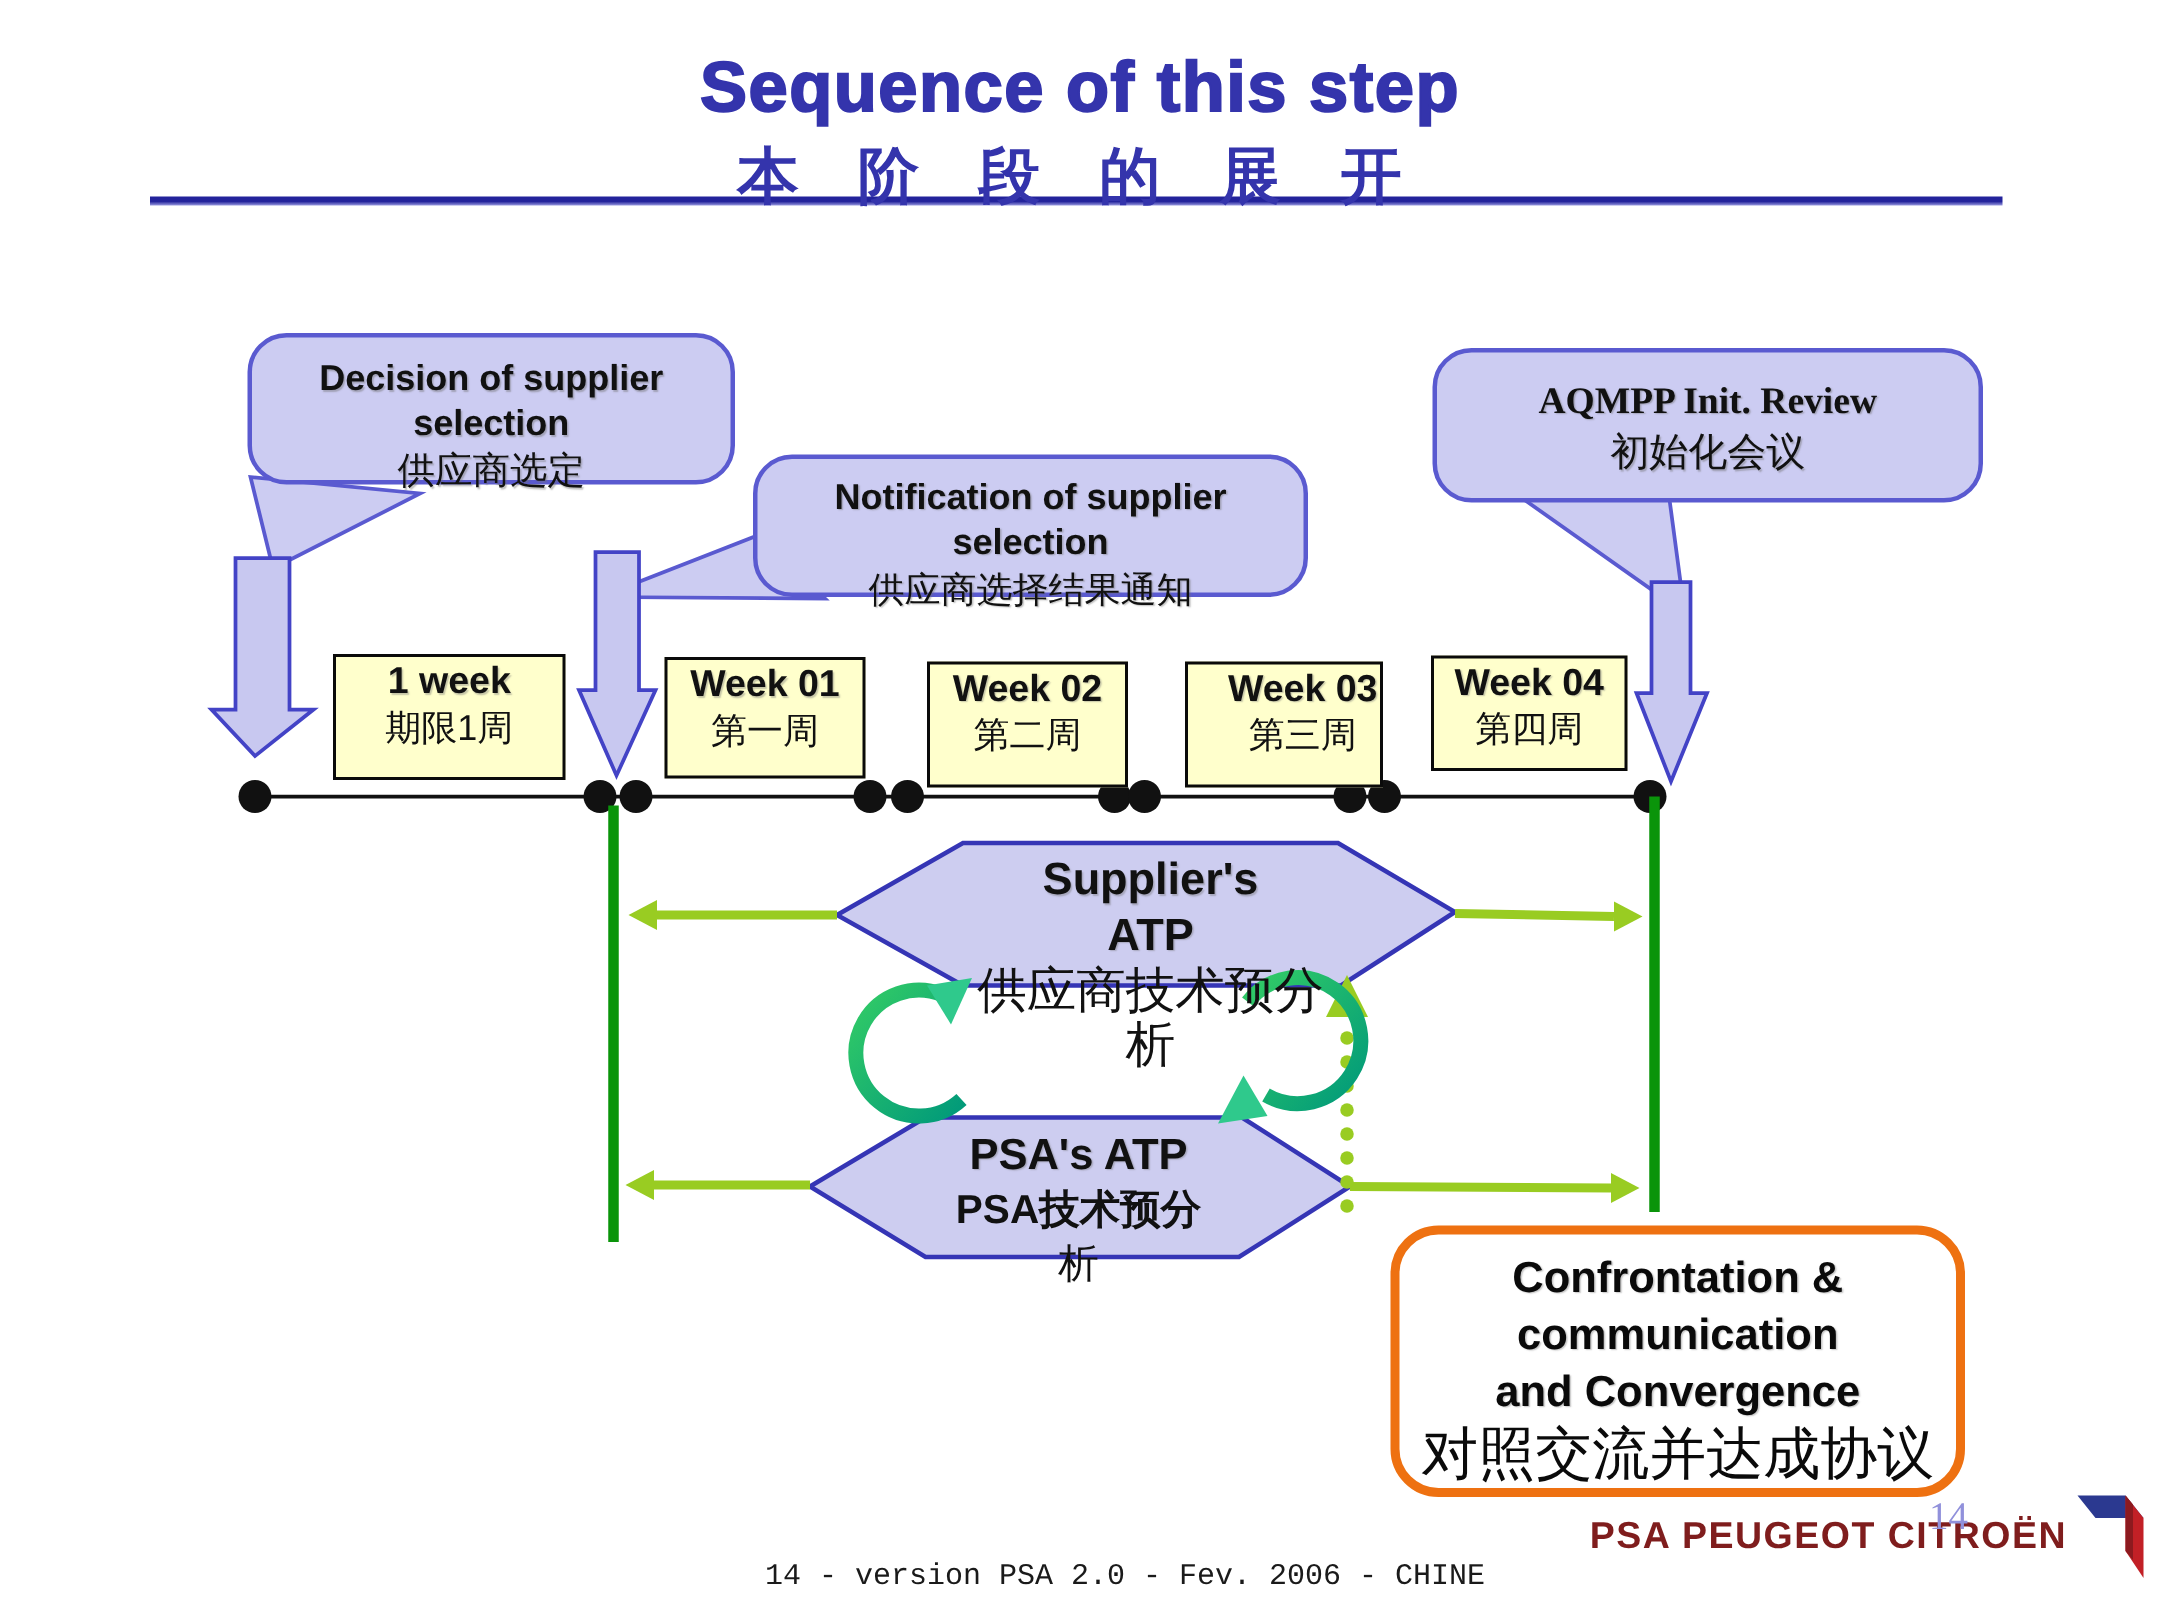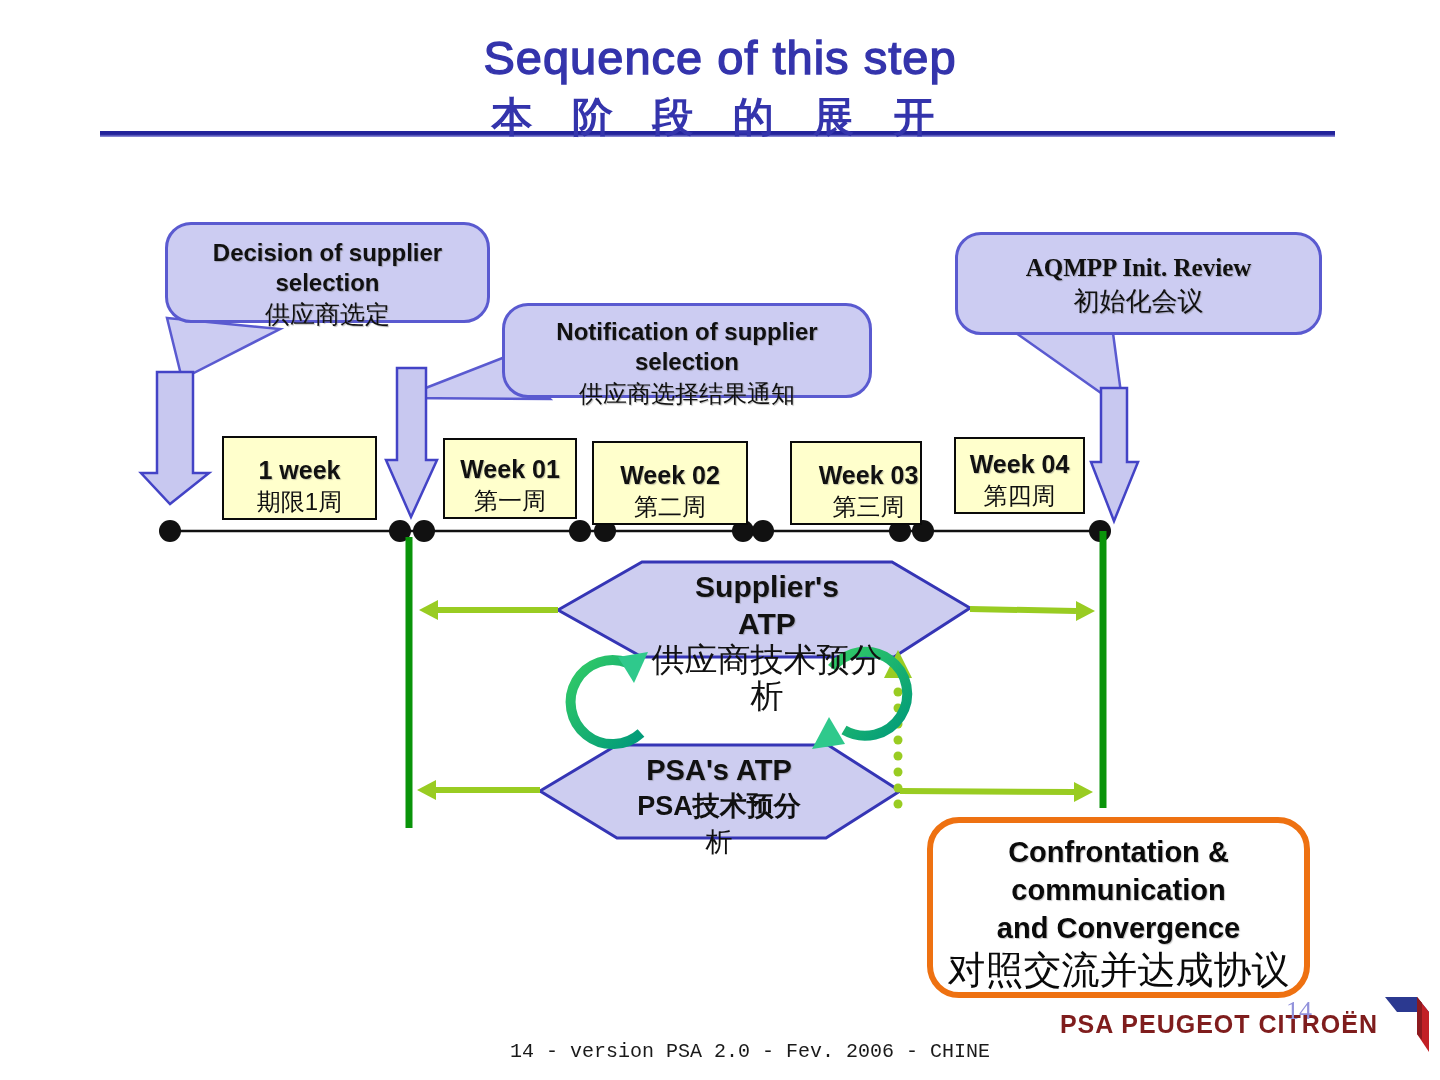--- a/index.html
+++ b/index.html
@@ -1,46 +1,46 @@
 <!DOCTYPE html>
 <html><head>
 <meta charset="utf-8">
 <style>
   html,body{margin:0;padding:0;background:#ffffff;}
   #slide{position:relative;width:1440px;height:1080px;background:#ffffff;overflow:hidden;
          font-family:"Liberation Sans",sans-serif;}
   .abs{position:absolute;}
   
-  #title{left:0;top:30px;width:1440px;text-align:center;font-size:47px;font-weight:400;
+  #title{left:0;top:30px;width:1440px;text-align:center;font-size:47px;font-weight:700;
          letter-spacing:1px;color:#3434AC;-webkit-text-stroke:1.4px #3434AC;z-index:2;}
   #subtitle{left:0;top:90px;width:1440px;text-align:center;font-size:41px;font-weight:700;
             letter-spacing:14px;color:#3434AC;z-index:2;}
   #title-rule{left:100px;top:131px;width:1235px;height:6px;z-index:1;
               background:linear-gradient(to bottom,#23239B 0%,#23239B 55%,#9a9ae0 100%);}
   
   #diagram-layer{left:0;top:0;z-index:1;}
   
   .callout{background:#CCCCF2;border:3px solid #5A5AD0;border-radius:26px;z-index:2;
            text-align:center;color:#111;}
   .callout .en{font-weight:700;font-size:24px;line-height:30px;text-shadow:1px 1px 1px rgba(110,110,110,.45);}
   .callout .zh{font-size:25px;line-height:33px;text-shadow:1px 1px 1px rgba(110,110,110,.45);}
   #callout-decision{left:165px;top:222px;width:325px;height:101px;padding-top:13px;box-sizing:border-box;}
   #callout-notification{left:502px;top:303px;width:370px;height:95px;padding-top:11px;box-sizing:border-box;}
   #callout-notification .zh{font-size:24px;line-height:34px;}
   #callout-aqmpp{left:955px;top:232px;width:367px;height:103px;padding-top:17px;box-sizing:border-box;}
   #callout-aqmpp .en{font-size:25px;line-height:32px;font-family:Liberation Serif, serif;}
   #callout-aqmpp .zh{font-size:26px;line-height:34px;}
   
   .weekbox{background:#FFFFCC;border:2.5px solid #0a0a0a;z-index:2;text-align:center;color:#111;
-           box-sizing:border-box;display:flex;flex-direction:column;justify-content:flex-end;}
+           box-sizing:border-box;display:flex;flex-direction:column;justify-content:flex-start;}
   .weekbox .en{font-weight:700;font-size:25px;line-height:32px;text-shadow:1px 1px 1px rgba(110,110,110,.4);}
   .weekbox .zh{font-size:24px;line-height:32px;}
   #week-0{left:222px;top:436px;width:155px;height:84px;}
   #week-1{left:443px;top:438px;width:134px;height:81px;}
-  #week-2{left:592px;top:441px;width:156px;height:84px;}
+  #week-2{left:618px;top:441px;width:134px;height:84px;}
   #week-3{left:790px;top:441px;width:132px;height:84px;padding-left:25px;}
   #week-4{left:954px;top:437px;width:131px;height:77px;}
   
   .hexlabel{z-index:3;text-align:center;color:#111;}
   #hex-supplier-label{left:642px;top:568px;width:250px;}
   #hex-supplier-label .en{font-weight:700;font-size:30px;line-height:37px;text-shadow:1px 1px 1px rgba(110,110,110,.4);}
   #hex-supplier-label .zh{font-size:33px;line-height:36px;}
   #hex-psa-label{left:628px;top:752px;width:182px;}
   #hex-psa-label .en{font-weight:700;font-size:29px;line-height:36px;text-shadow:1px 1px 1px rgba(110,110,110,.4);}
   #hex-psa-label .zh{font-size:27px;line-height:36px;}

